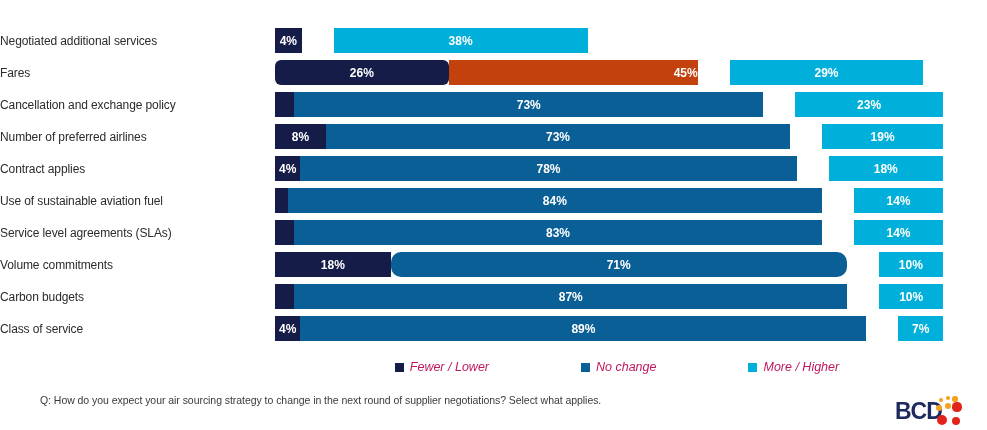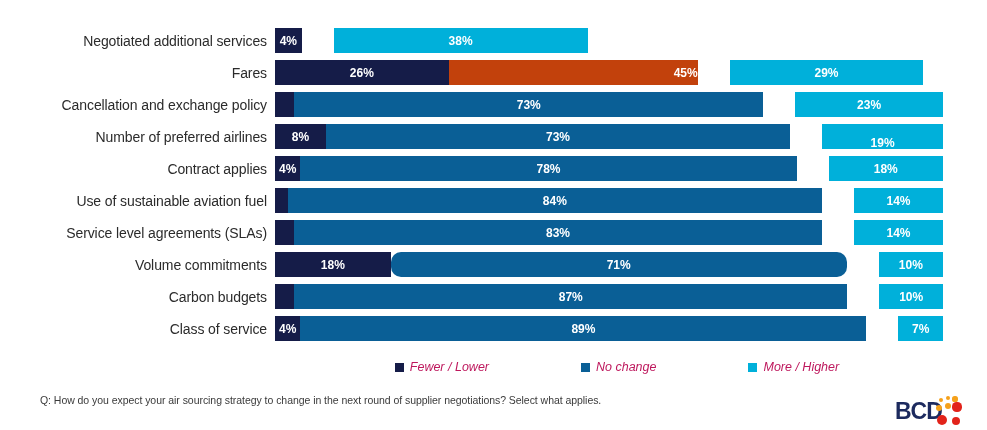--- a/index.html
+++ b/index.html
@@ -30,22 +30,21 @@
   .row {
     display: flex;
     align-items: center;
     height: 25px;
     margin-bottom: 7px;
   }
   .row-label {
     width: 275px;
     padding-right: 8px;
     box-sizing: border-box;
-    text-align: right;
-    font-size: 14px;
+    font-size: 12px;
     color: #2b2b2b;
     white-space: nowrap;
     letter-spacing: -0.1px;
   }
   .row-bar {
     position: relative;
     width: 668px;
     height: 25px;
     display: flex;
   }
@@ -143,21 +142,21 @@
             <span class="seg-label">4%</span>
           </div>
           <div class="seg s2" style="width: 253.84px; background: rgb(0, 176, 218);">
             <span class="seg-label">38%</span>
           </div>
         </div>
       </div>
       <div class="row">
         <div class="row-label">Fares</div>
         <div class="row-bar">
-          <div class="seg s0" style="width: 173.68px; background: rgb(21, 28, 72);">
+          <div class="seg s0" style="width: 173.68px; background: rgb(21, 28, 72); border-radius: 6px;">
             <span class="seg-label">26%</span>
           </div>
           <div class="seg s1" style="width: 249px; background: #c2410c; justify-content: flex-end;">
             <span class="seg-label">45%</span>
           </div>
           <div class="seg s2" style="width: 193.72px; background: rgb(0, 176, 218);">
             <span class="seg-label">29%</span>
           </div>
         </div>
       </div>
@@ -175,21 +174,21 @@
       </div>
       <div class="row">
         <div class="row-label">Number of preferred airlines</div>
         <div class="row-bar">
           <div class="seg s0" style="width: 53.44px; background: rgb(21, 28, 72);">
             <span class="seg-label">8%</span>
           </div>
           <div class="seg s1" style="width: 487.64px; background: rgb(10, 95, 150);">
             <span class="seg-label">73%</span>
           </div>
-          <div class="seg s2" style="width: 126.92px; background: rgb(0, 176, 218); align-items: flex-end;">
+          <div class="seg s2" style="width: 126.92px; background: rgb(0, 176, 218);">
             <span class="seg-label">19%</span>
           </div>
         </div>
       </div>
       <div class="row">
         <div class="row-label">Contract applies</div>
         <div class="row-bar">
           <div class="seg s0" style="width: 26.72px; background: rgb(21, 28, 72);">
             <span class="seg-label">4%</span>
           </div>

